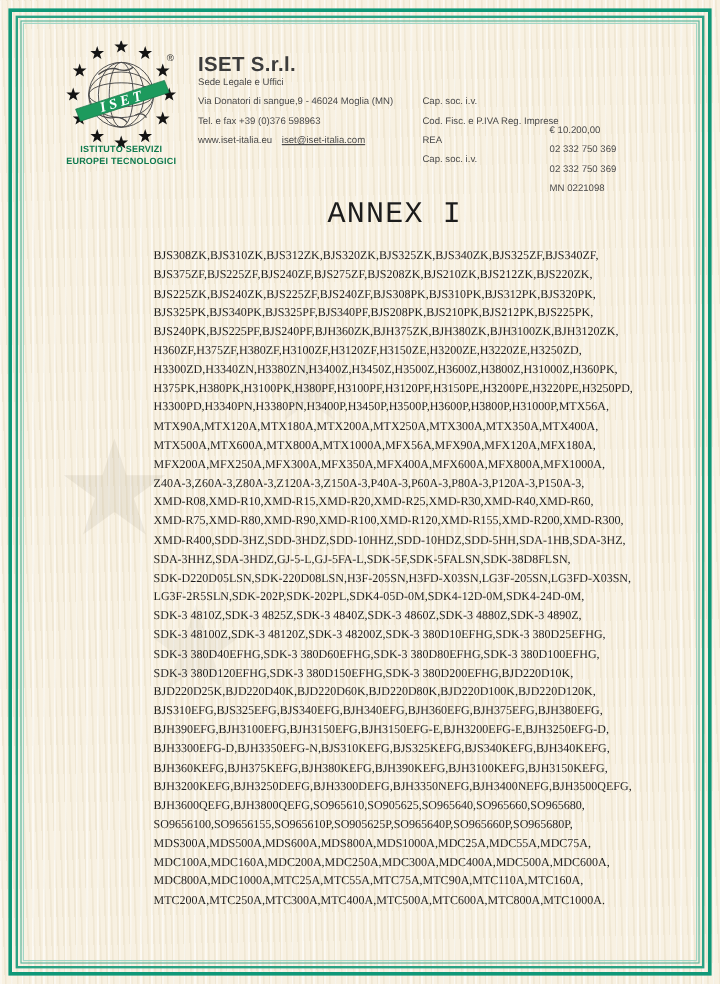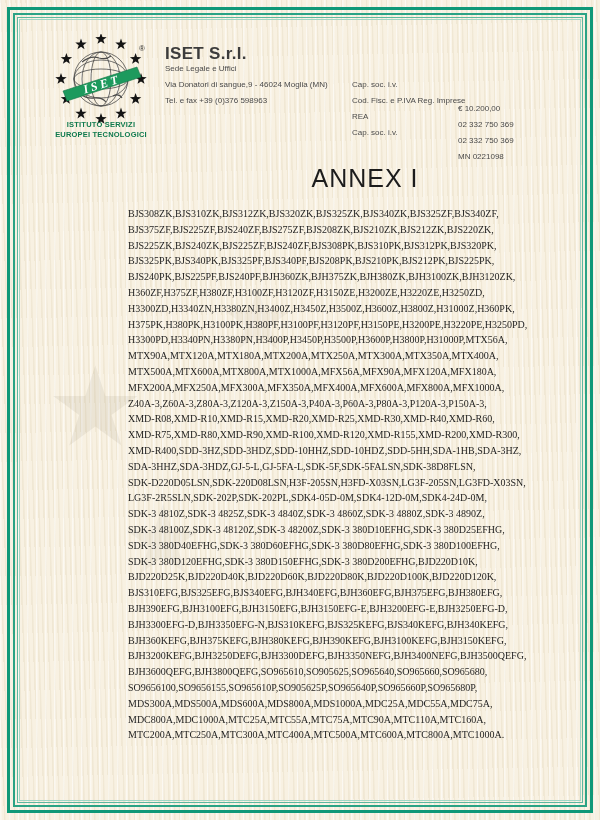--- a/index.html
+++ b/index.html
@@ -35,21 +35,21 @@
   .addr{position:absolute;left:165px;top:64px;font-size:8px;color:#4a4a4a;}
   .addr > div{height:16px;line-height:10px;white-space:nowrap;}
   .email{text-decoration:underline;margin-left:8px;cursor:pointer;}
   .registry{position:absolute;left:352px;top:80px;font-size:8px;color:#4a4a4a;}
   .reg-row{position:relative;height:16px;}
   .reg-label{position:absolute;left:0;top:0;white-space:nowrap;}
   .reg-value{position:absolute;left:106px;top:0;white-space:nowrap;margin-top:24px;}
 
   .title{
     position:absolute;left:128px;top:164px;width:402px;text-align:center;
-    font-family:Liberation Sans, sans-serif;font-size:25px;color:#1c1c1c;letter-spacing:1px;padding-left:36px;
+    font-family:Liberation Mono, monospace;font-size:25px;color:#1c1c1c;letter-spacing:1px;
   }
   .codes{
     position:absolute;left:128px;top:206px;width:402px;
     font-family:"Liberation Serif", serif;font-size:10px;color:#1e1e1e;
   }
   .code-line{height:15.8px;line-height:15.8px;white-space:nowrap;}
 </style>
 </head>
 <body>
 
@@ -101,20 +101,23 @@
     <div>ISTITUTO SERVIZI</div>
     <div>EUROPEI TECNOLOGICI</div>
   </div>
 
   <div class="company">ISET S.r.l.</div>
 
   <div class="addr">
     <div>Sede Legale e Uffici</div>
     <div>Via Donatori di sangue,9 - 46024 Moglia (MN)</div>
     <div>Tel. e fax +39 (0)376 598963</div>
+    <div>
+      <span>www.iset-italia.eu</span><span class="email">iset@iset-italia.com</span>
+    </div>
   </div>
 
   <div class="registry">
 
   <div class="reg-row">
       <span class="reg-label">Cap. soc. i.v.</span>
       <span class="reg-value">€ 10.200,00</span>
     </div>
       <div class="reg-row">
       <span class="reg-label">Cod. Fisc. e P.IVA Reg. Imprese</span>
@@ -159,17 +162,18 @@
       <div class="code-line">SDK-3 380D120EFHG,SDK-3 380D150EFHG,SDK-3 380D200EFHG,BJD220D10K,</div>
       <div class="code-line">BJD220D25K,BJD220D40K,BJD220D60K,BJD220D80K,BJD220D100K,BJD220D120K,</div>
       <div class="code-line">BJS310EFG,BJS325EFG,BJS340EFG,BJH340EFG,BJH360EFG,BJH375EFG,BJH380EFG,</div>
       <div class="code-line">BJH390EFG,BJH3100EFG,BJH3150EFG,BJH3150EFG-E,BJH3200EFG-E,BJH3250EFG-D,</div>
       <div class="code-line">BJH3300EFG-D,BJH3350EFG-N,BJS310KEFG,BJS325KEFG,BJS340KEFG,BJH340KEFG,</div>
       <div class="code-line">BJH360KEFG,BJH375KEFG,BJH380KEFG,BJH390KEFG,BJH3100KEFG,BJH3150KEFG,</div>
       <div class="code-line">BJH3200KEFG,BJH3250DEFG,BJH3300DEFG,BJH3350NEFG,BJH3400NEFG,BJH3500QEFG,</div>
       <div class="code-line">BJH3600QEFG,BJH3800QEFG,SO965610,SO905625,SO965640,SO965660,SO965680,</div>
       <div class="code-line">SO9656100,SO9656155,SO965610P,SO905625P,SO965640P,SO965660P,SO965680P,</div>
       <div class="code-line">MDS300A,MDS500A,MDS600A,MDS800A,MDS1000A,MDC25A,MDC55A,MDC75A,</div>
+      <div class="code-line">MDC100A,MDC160A,MDC200A,MDC250A,MDC300A,MDC400A,MDC500A,MDC600A,</div>
       <div class="code-line">MDC800A,MDC1000A,MTC25A,MTC55A,MTC75A,MTC90A,MTC110A,MTC160A,</div>
       <div class="code-line">MTC200A,MTC250A,MTC300A,MTC400A,MTC500A,MTC600A,MTC800A,MTC1000A.</div>
     </div>
 
 </div>
 
 </body></html>

